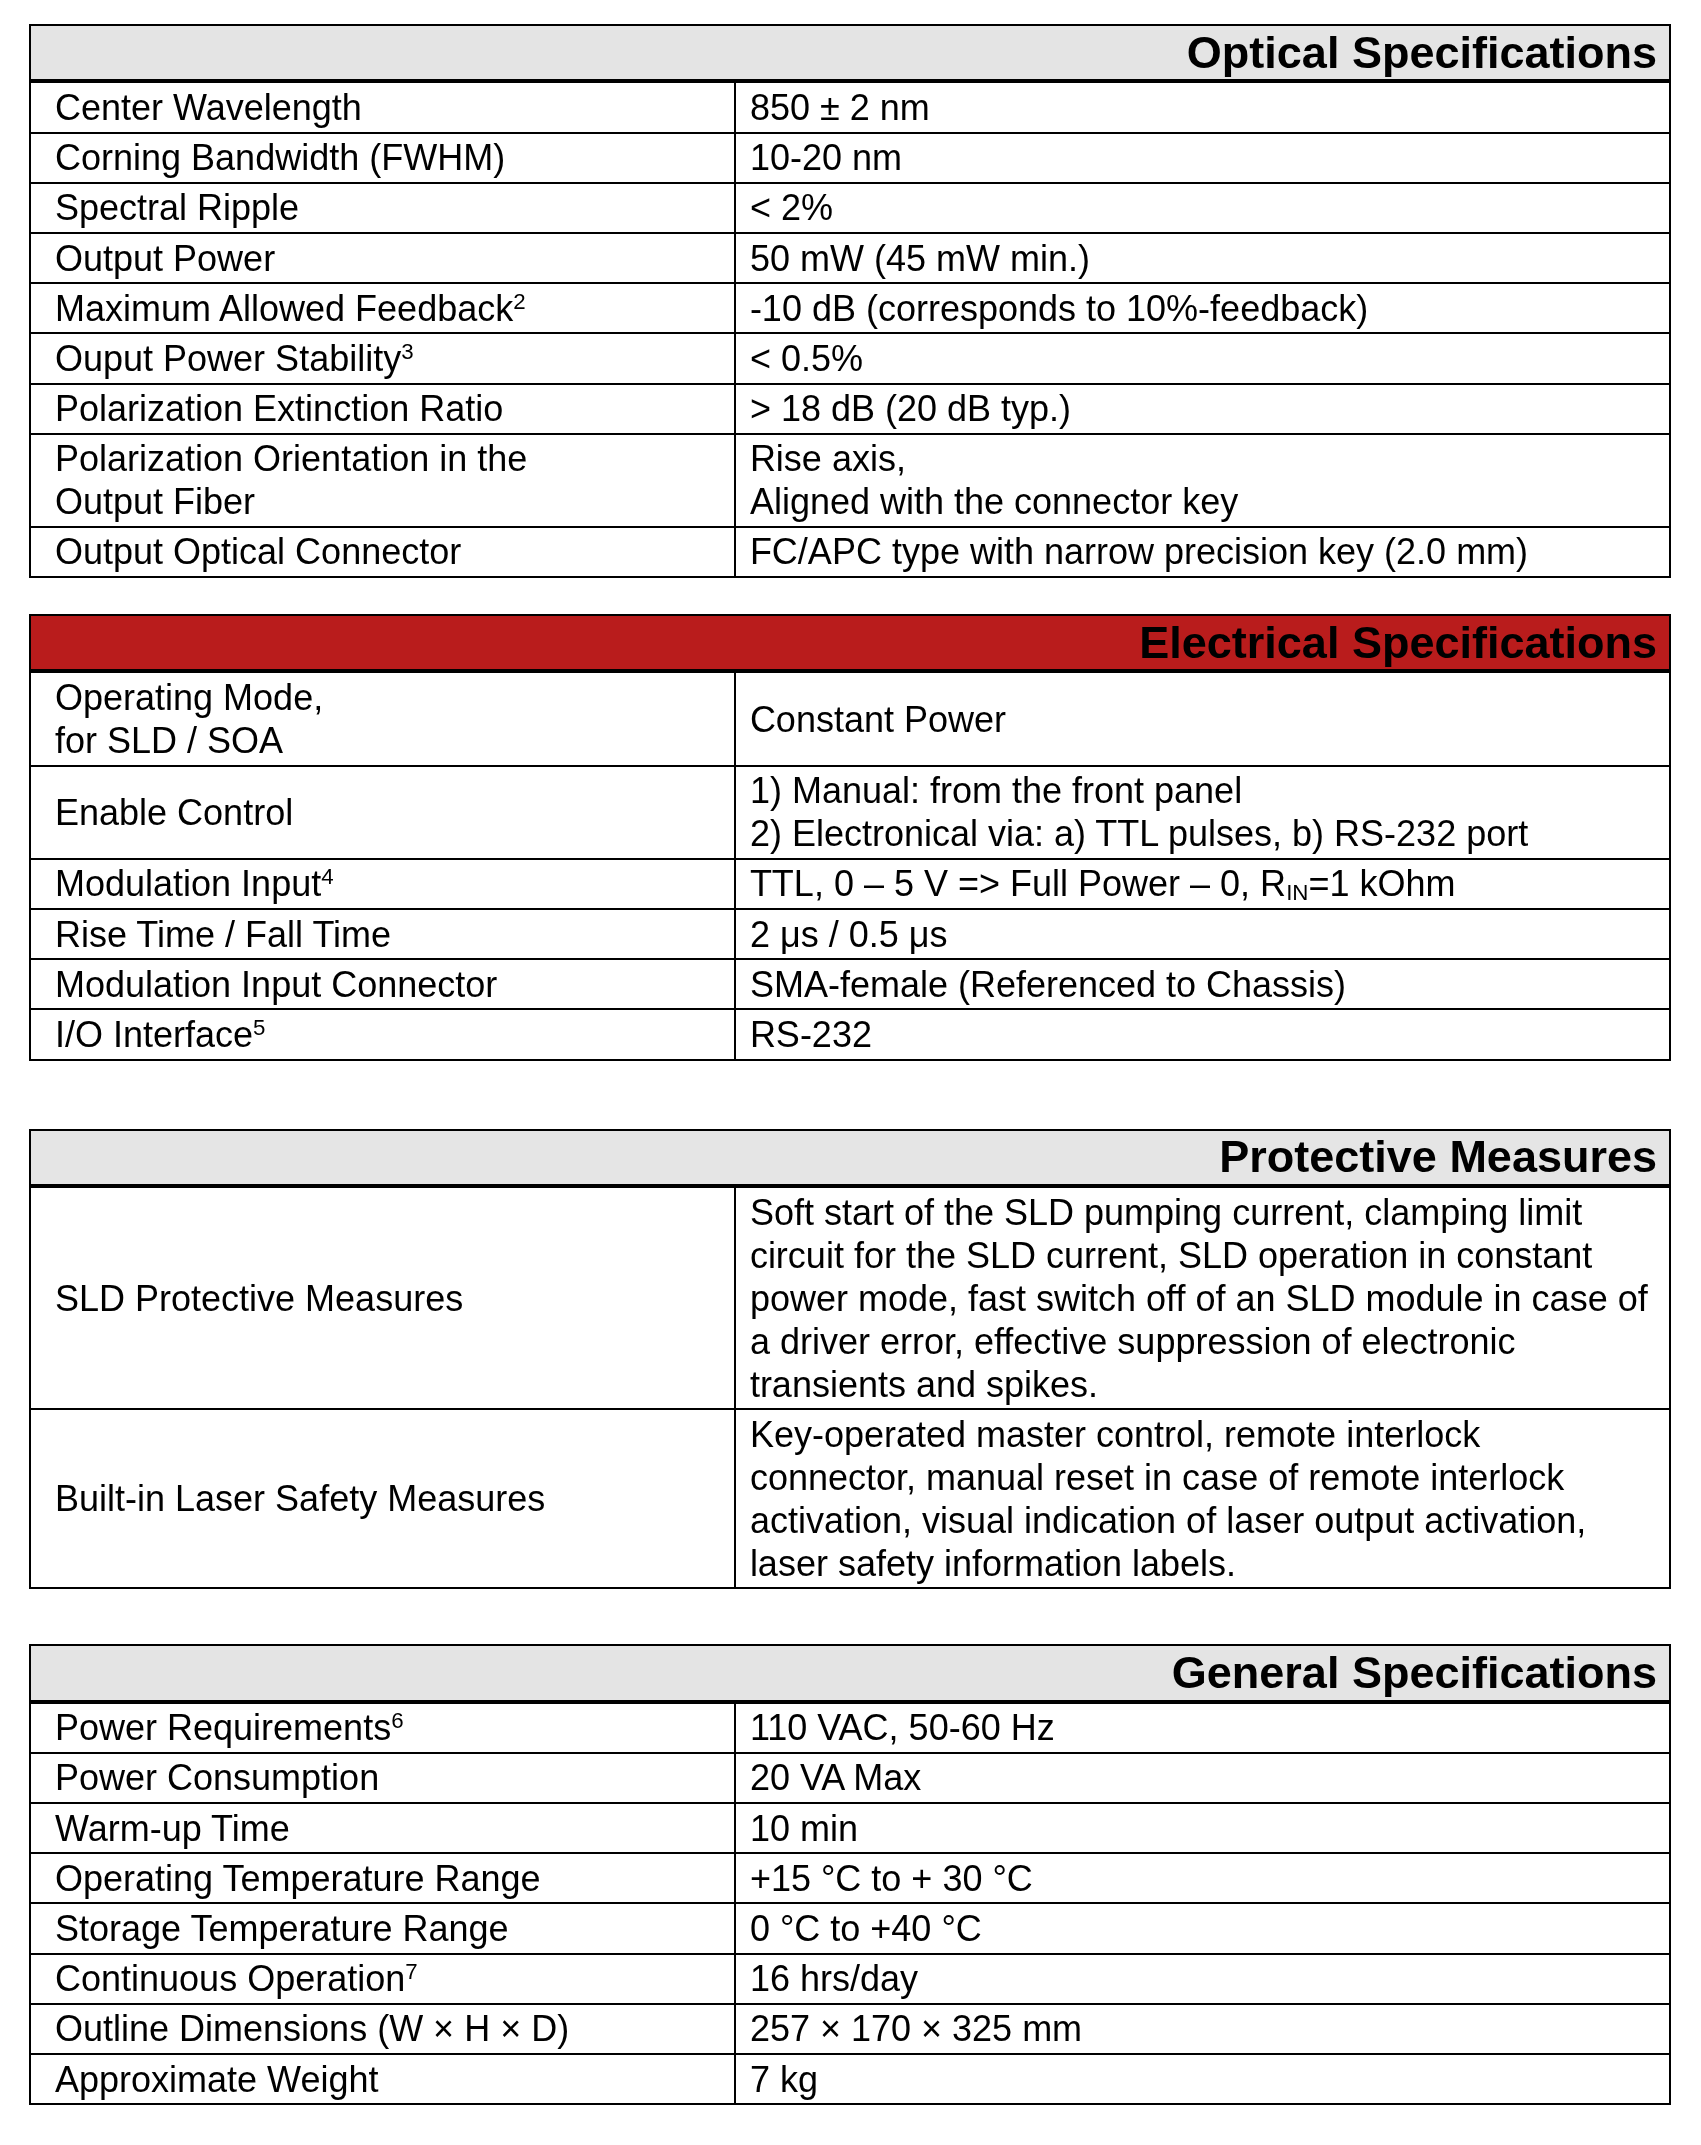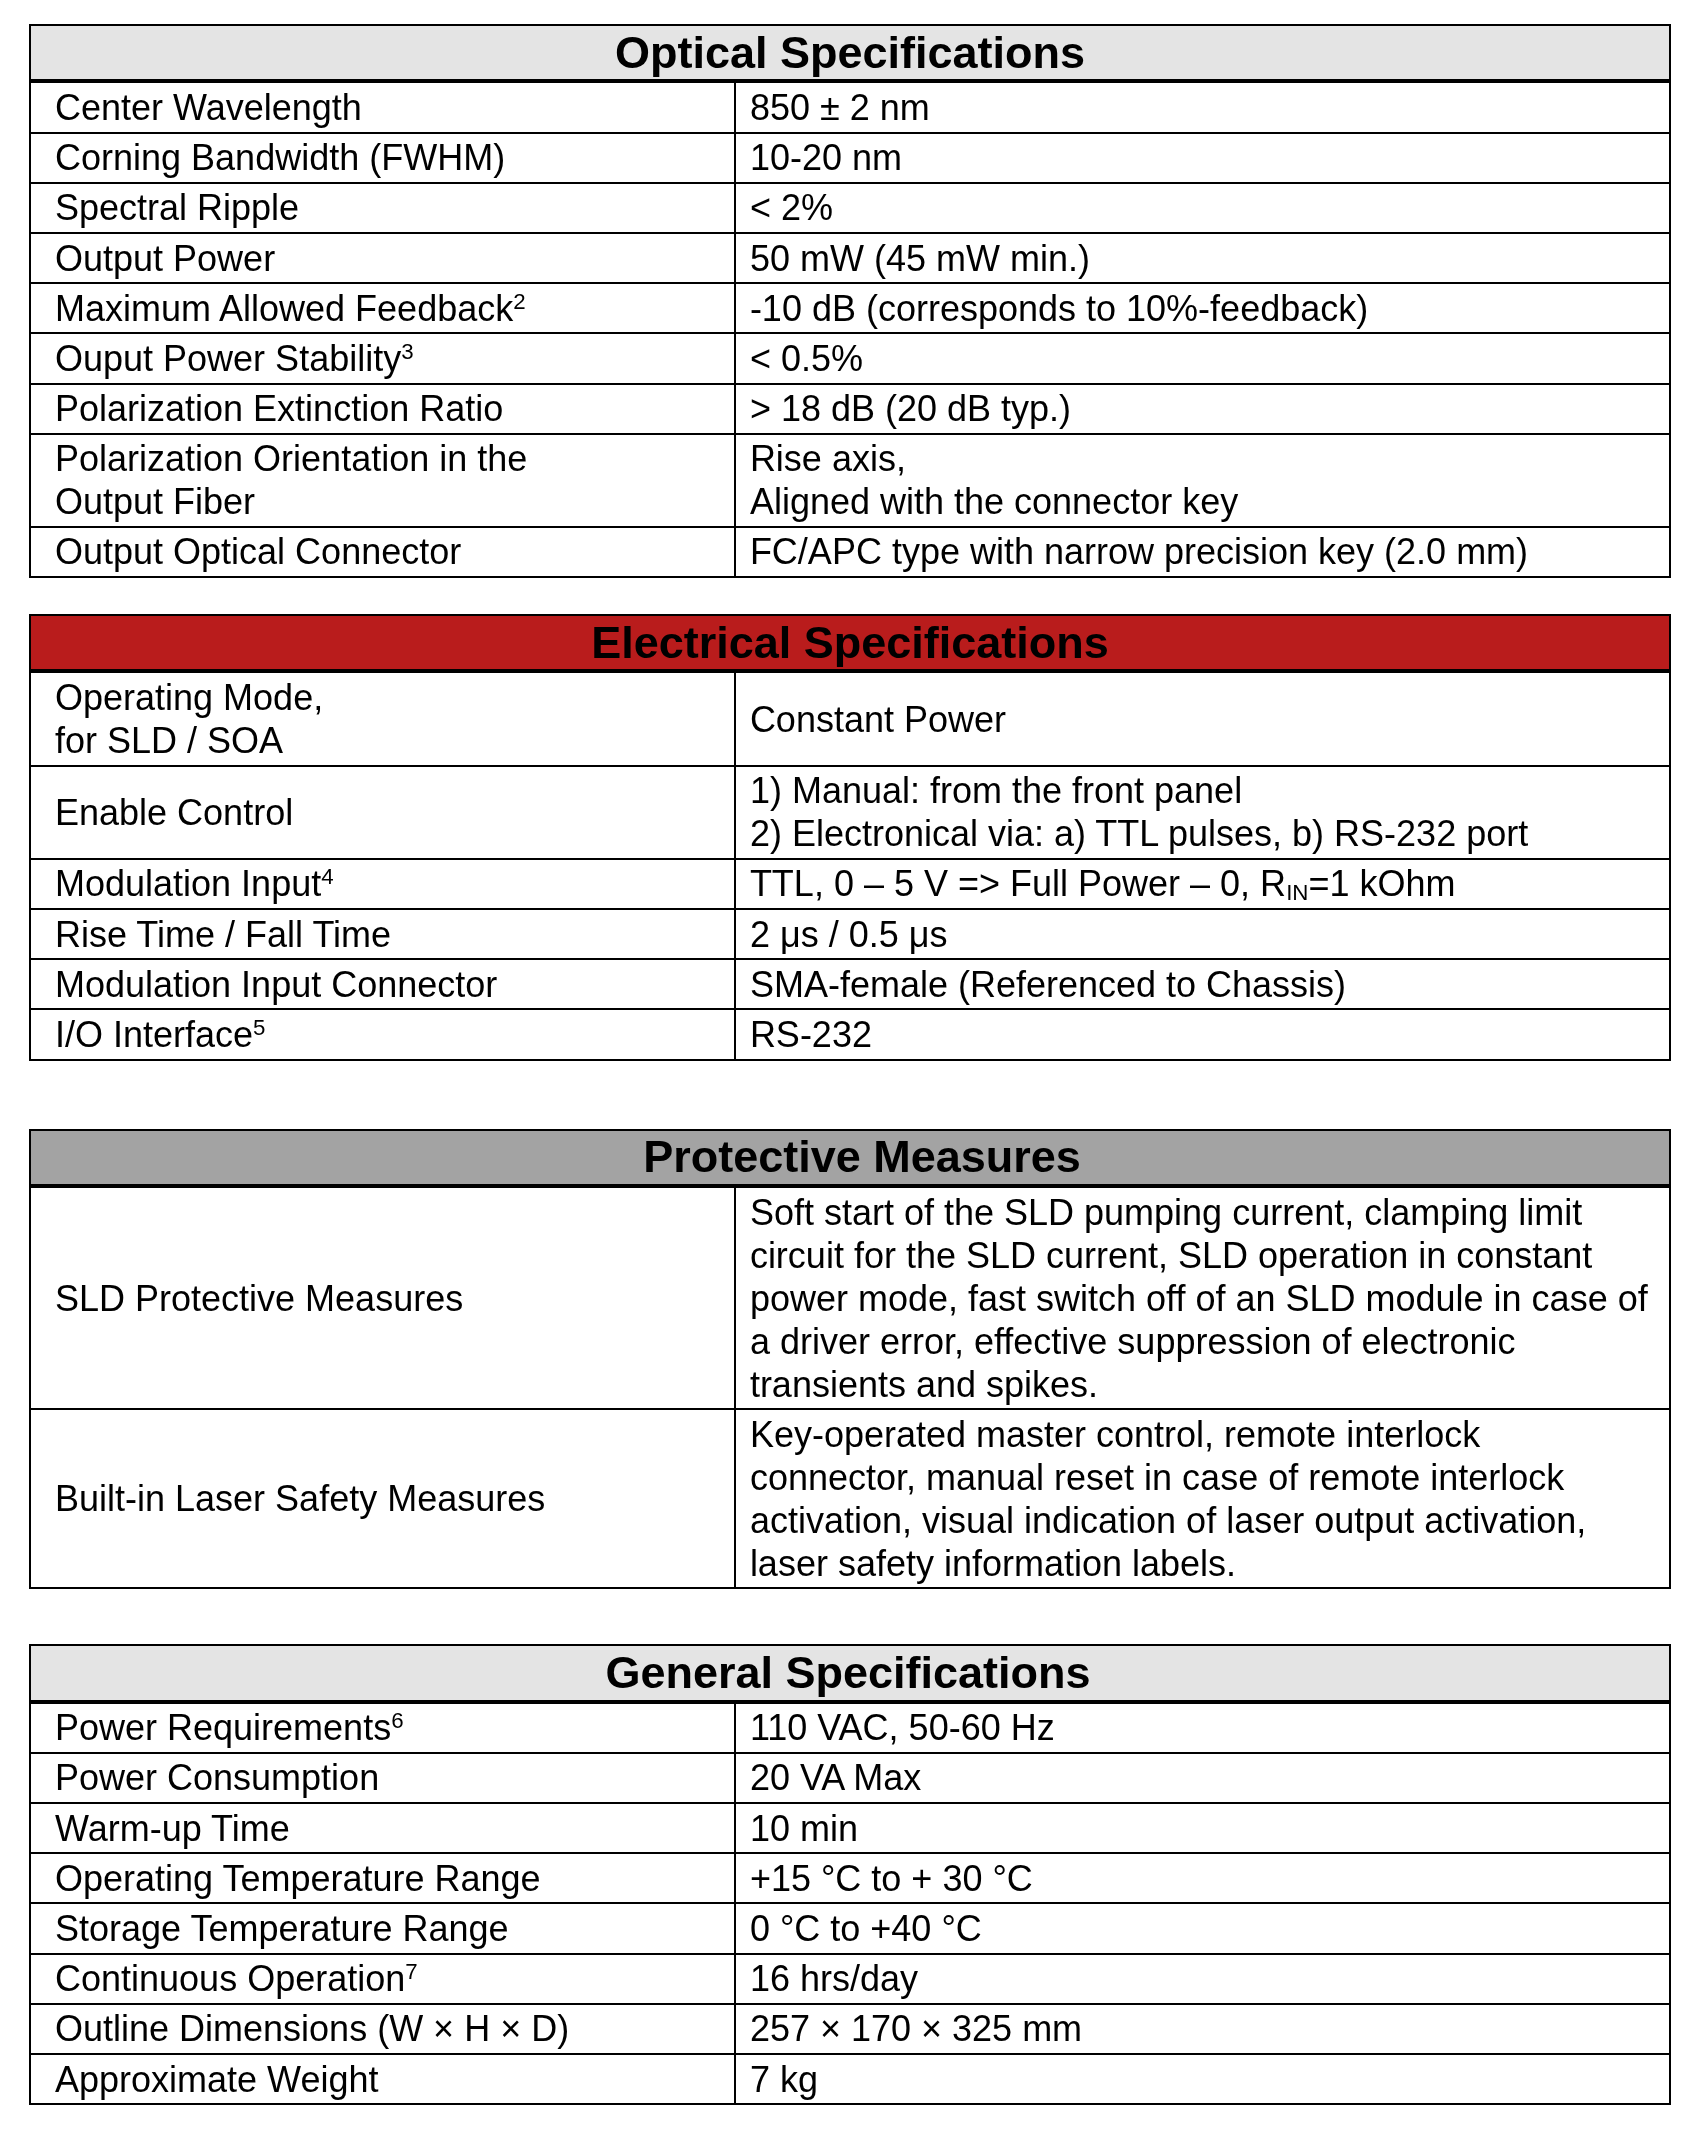--- a/index.html
+++ b/index.html
@@ -19,21 +19,21 @@
   table.spec-table {
     border-collapse: collapse;
     width: 100%;
     table-layout: fixed;
     border: 2.6px solid #000;
   }
   table.spec-table col.c-label { width: 43%; }
   table.spec-table col.c-value { width: 57%; }
 
   th.section-header {
-    text-align: center;
+    text-align: right;
     font-size: 45px;
     line-height: 50px;
     font-weight: bold;
     padding: 1.7px 12px;
     border: 2.6px solid #000;
     border-bottom-width: 4.3px;
     letter-spacing: 0;
   }
 
   td {
@@ -219,21 +219,21 @@
       </tbody>
   </table>
 
   <table class="spec-table gap-after-3">
     <colgroup>
         <col class="c-label">
         <col class="c-value">
       </colgroup>
     <thead>
       <tr>
-        <th class="section-header" colspan="2" style="background: #a3a3a3; padding-left: 36px;">Protective Measures</th>
+        <th class="section-header" colspan="2" style="background: #e5e5e5; padding-left: 36px;">Protective Measures</th>
       </tr>
     </thead>
     <tbody>
         <tr>
           <td class="label">
             <div><span>SLD Protective Measures</span></div>
           </td>
           <td class="value">
             <div><span>Soft start of the SLD pumping current, clamping limit circuit for the SLD current, SLD operation in constant power mode, fast switch off of an SLD module in case of a driver error, effective suppression of electronic transients and spikes.</span></div>
           </td>

